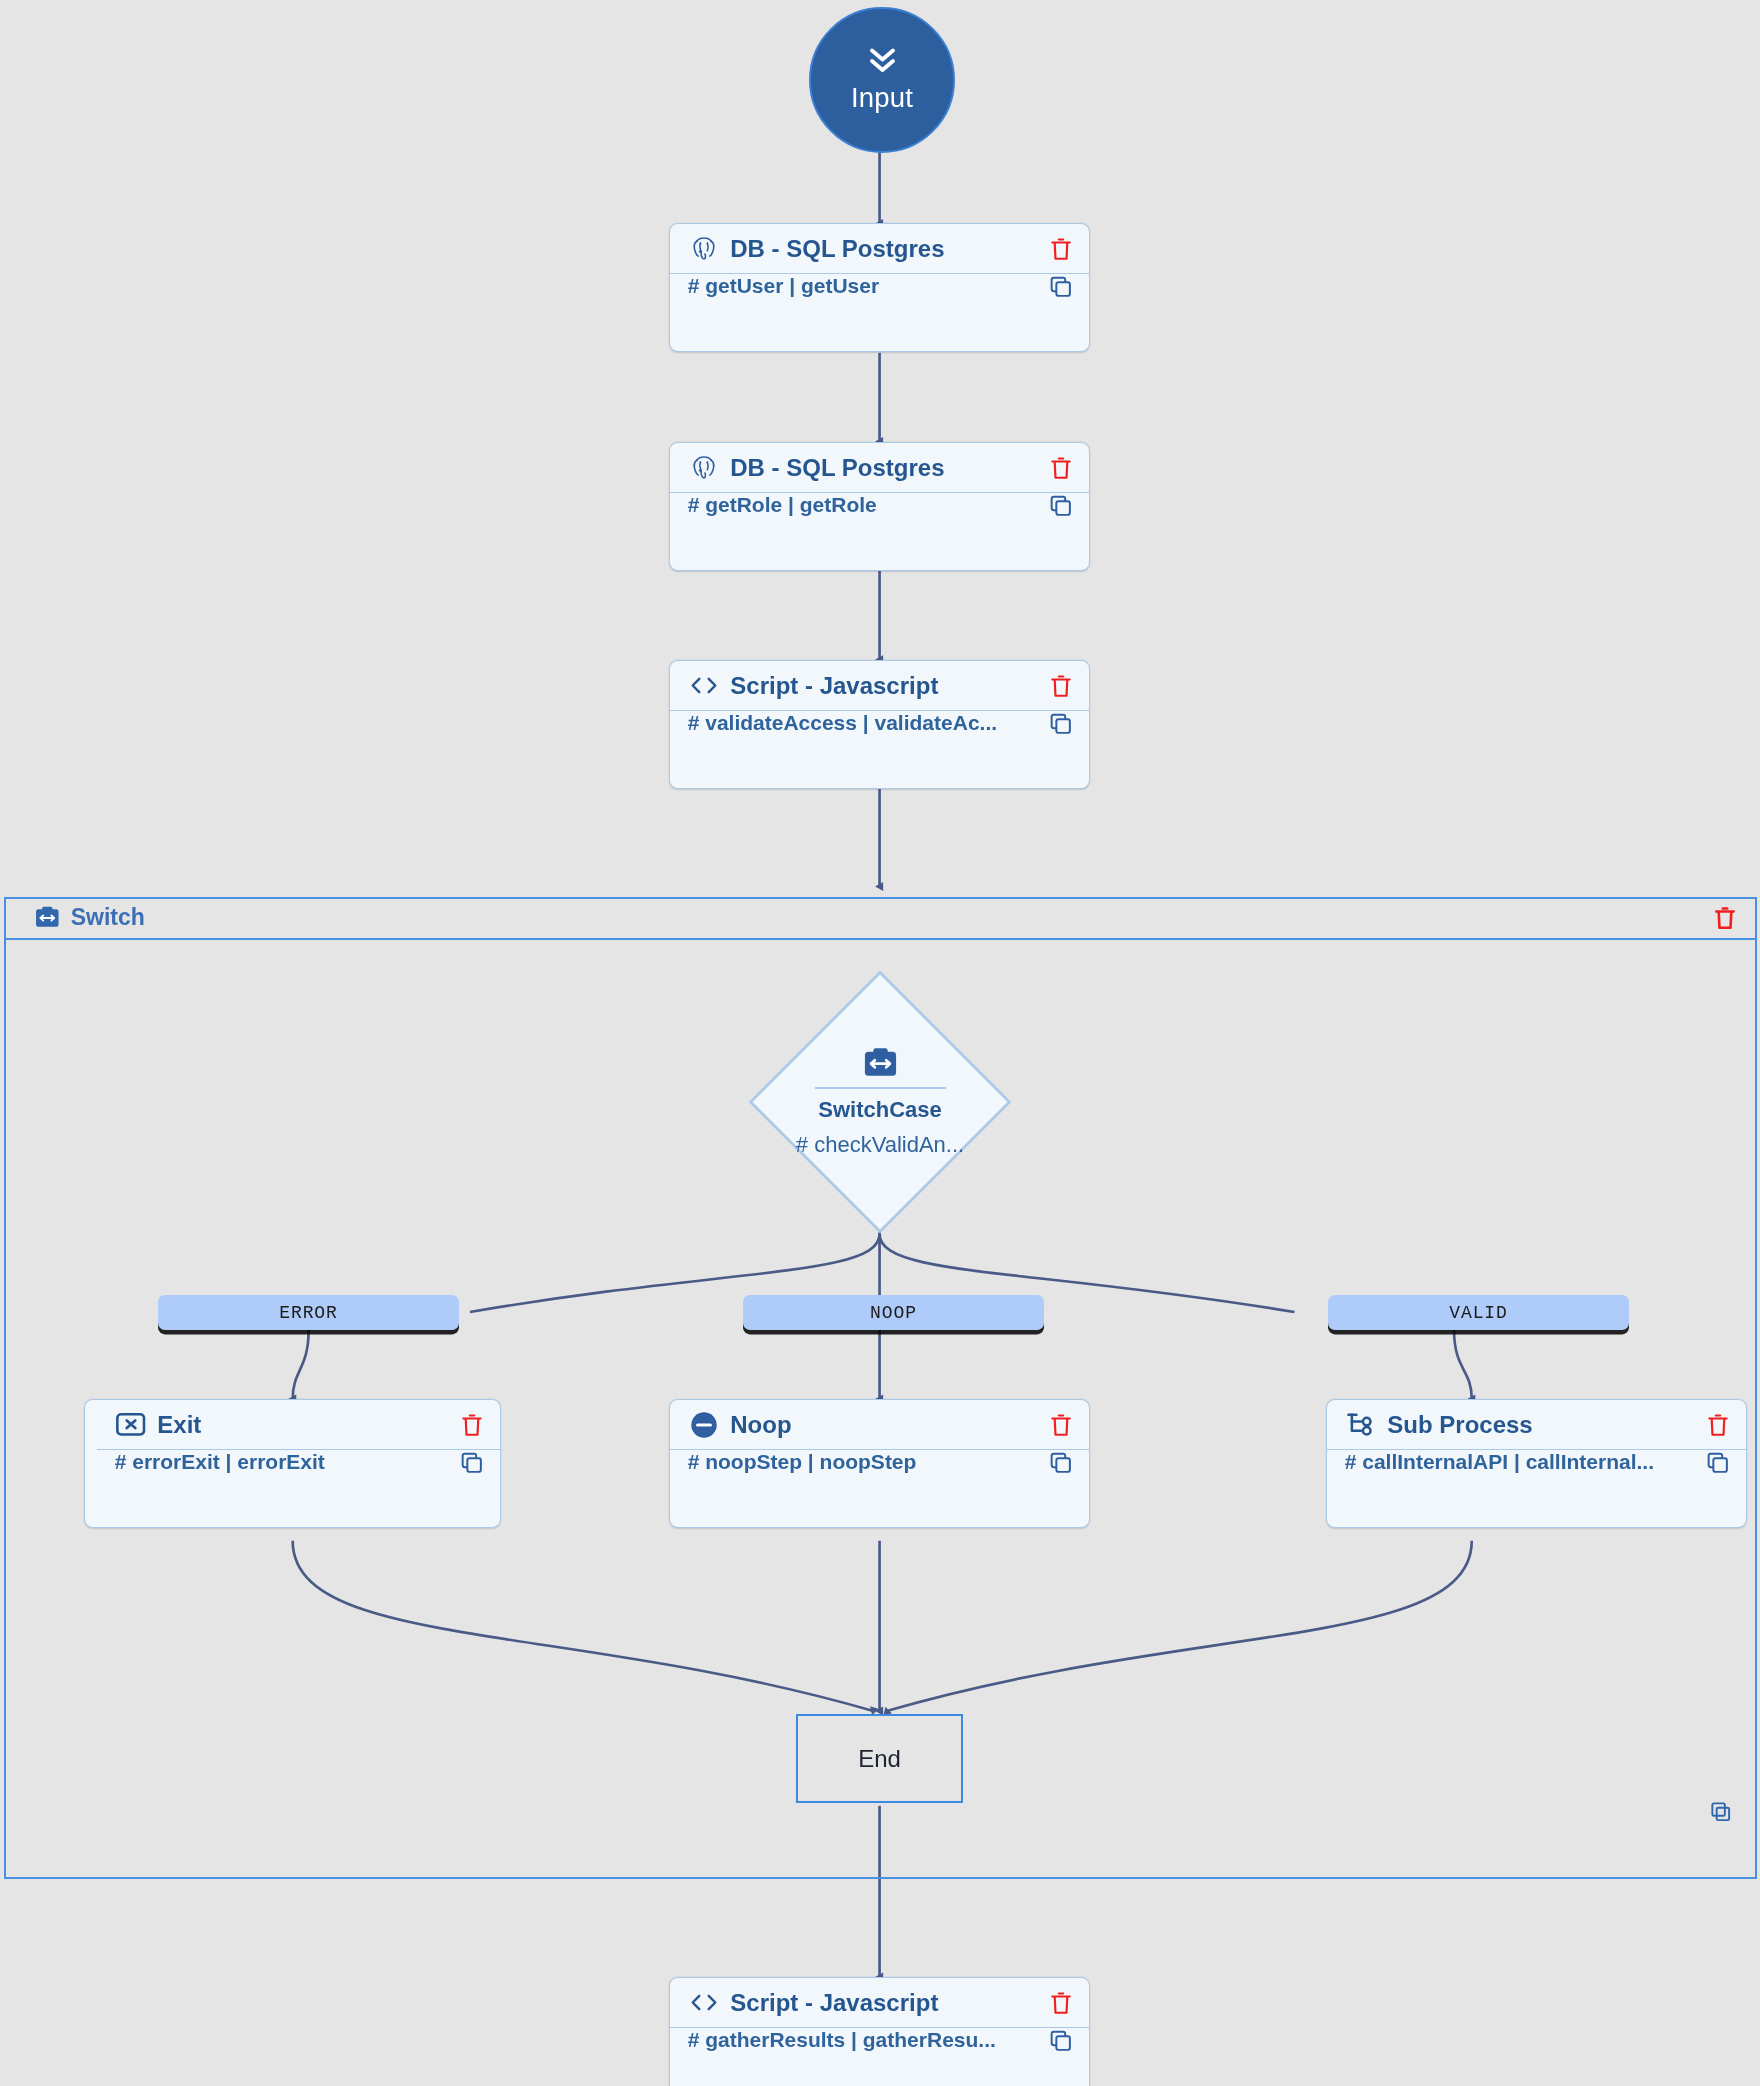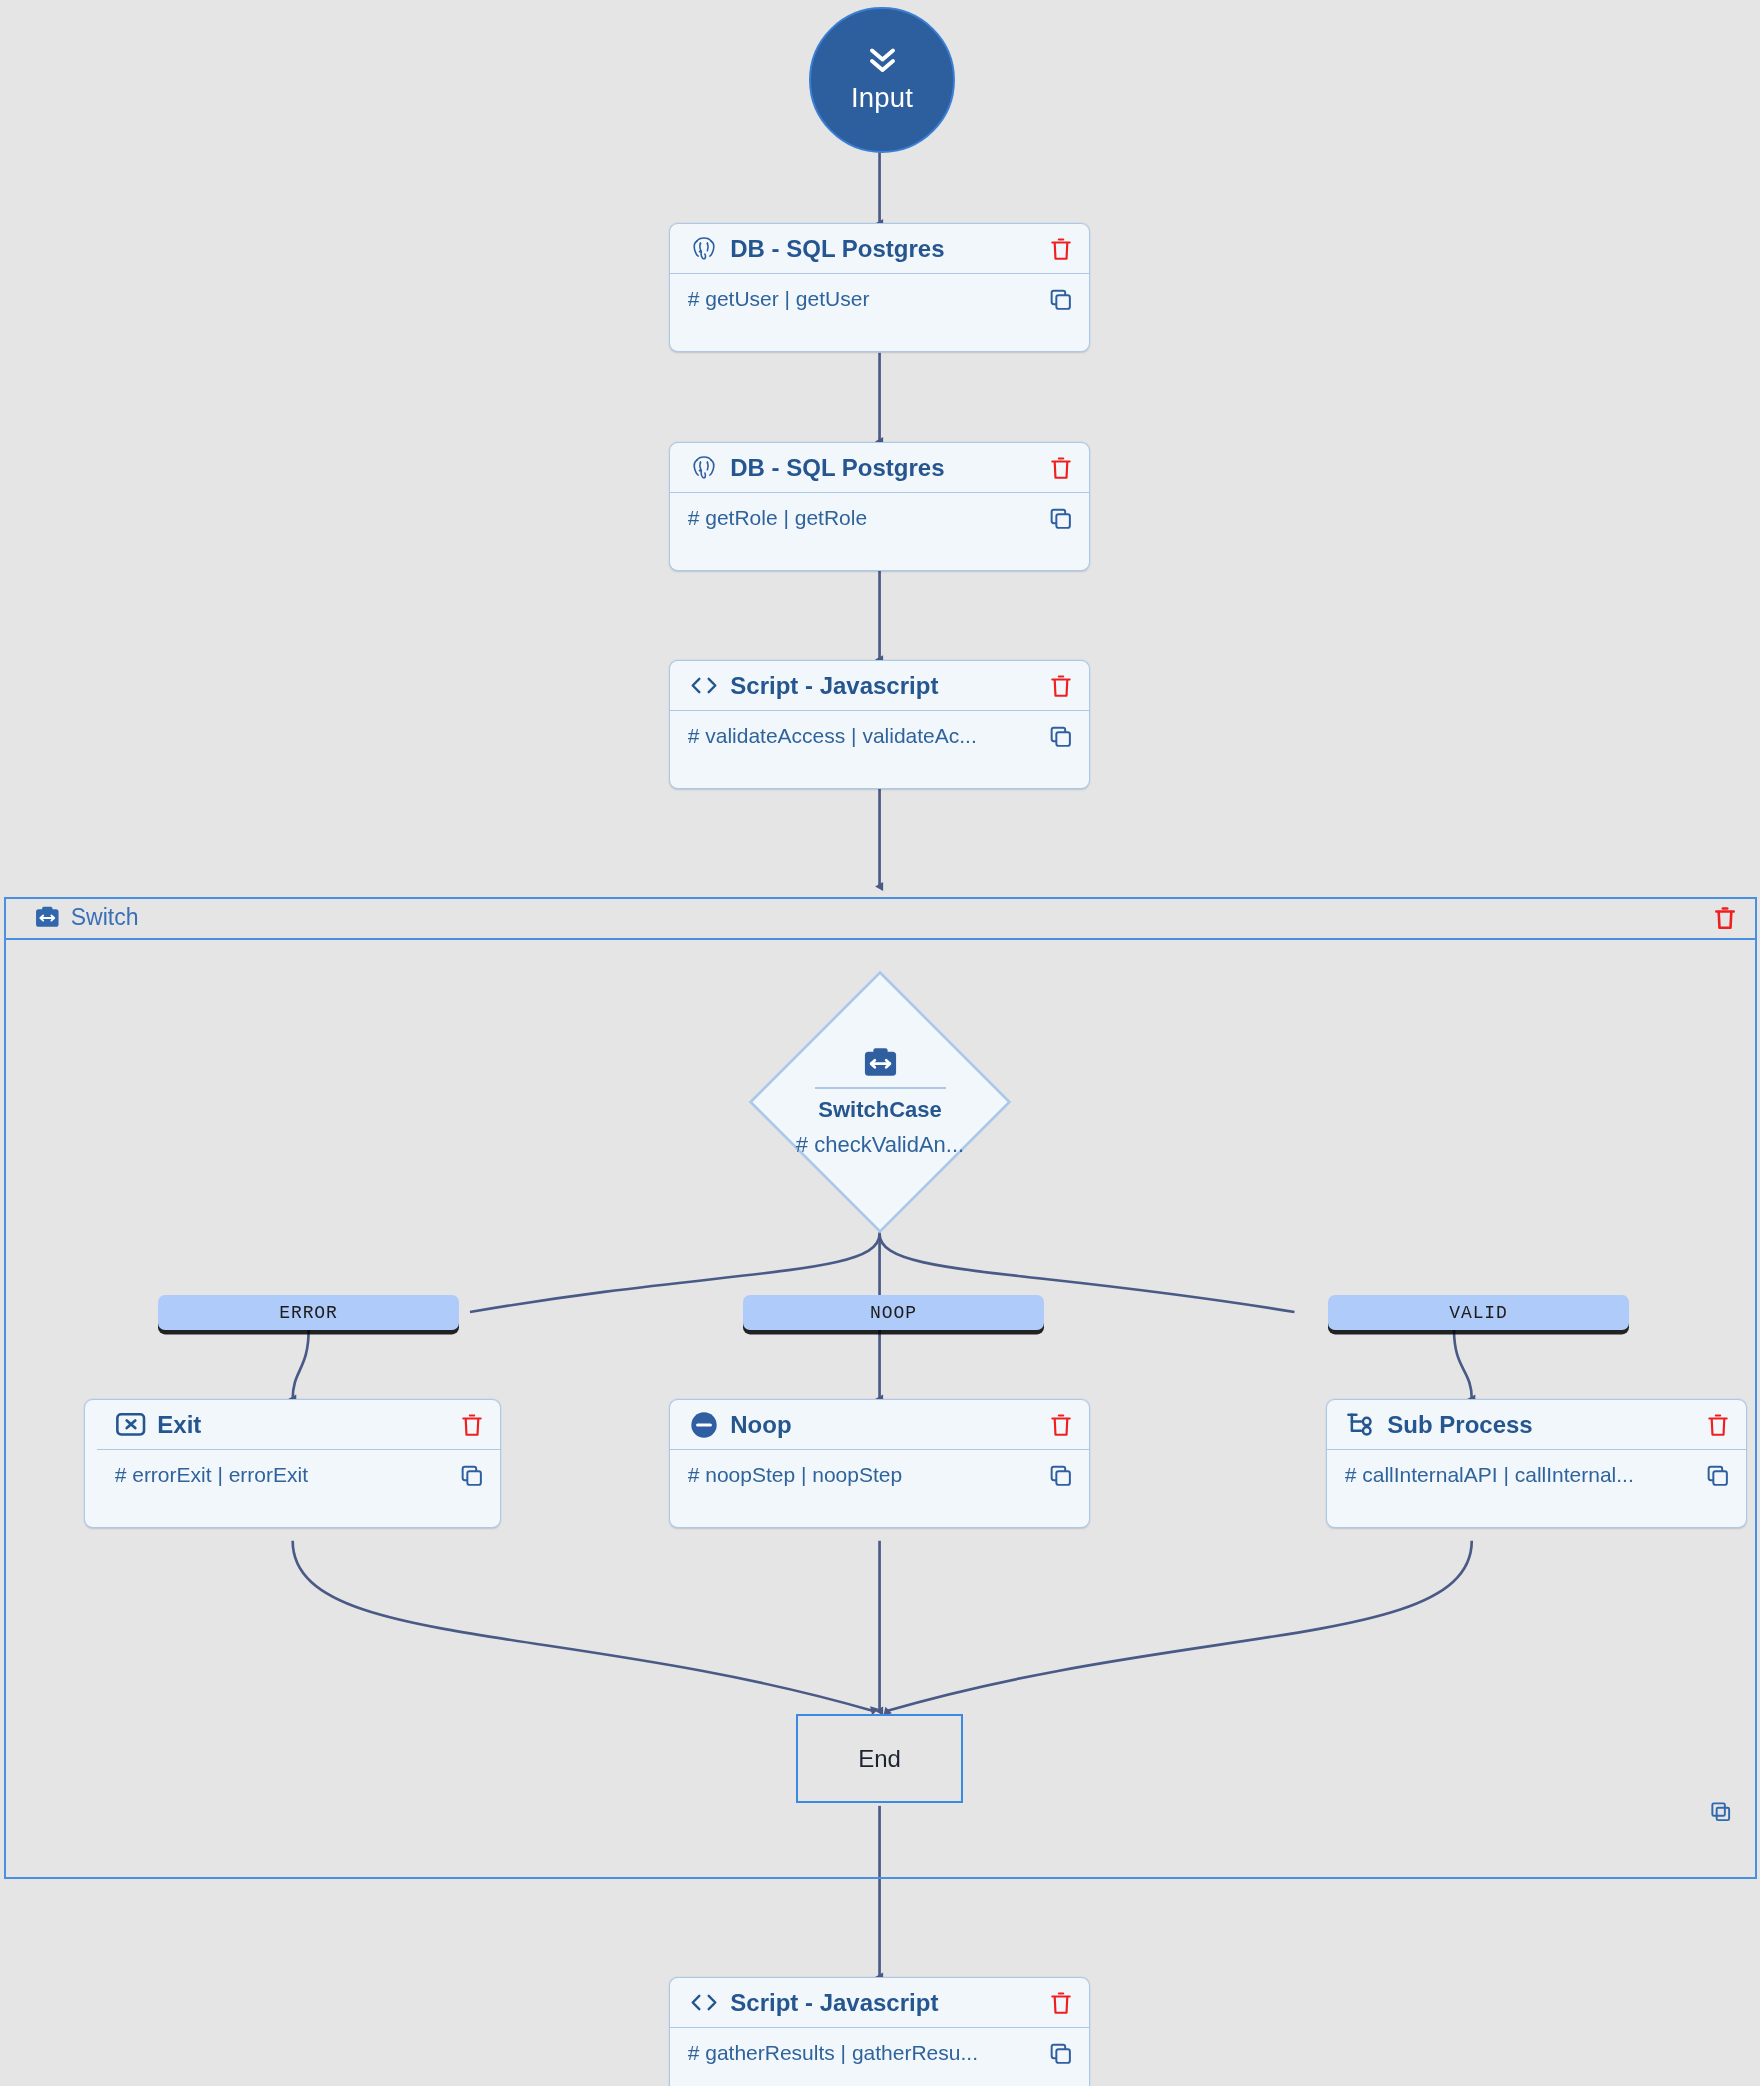--- a/index.html
+++ b/index.html
@@ -86,24 +86,24 @@
     flex: 1 1 auto;
   }
   .trash-btn {
     flex: 0 0 auto;
     line-height: 0;
     cursor: pointer;
     margin-left: 8.9px;
   }
   .card-body {
     display: flex;
-    align-items: center;
     height: 50px;
     padding: 0 16px 0 17.7px;
     box-sizing: border-box;
+    font-weight: bold;
   }
   .card-sub {
     font-size: 21px;
     color: #2f639c;
     white-space: nowrap;
     overflow: hidden;
     flex: 1 1 auto;
   }
   .copy-btn {
     flex: 0 0 auto;
@@ -123,20 +123,21 @@
   .switch-header {
     position: absolute;
     box-sizing: border-box;
     border-left: 2.7px solid #4a90e2;
     border-right: 2.7px solid #4a90e2;
     border-bottom: 2.7px solid #4a90e2;
     display: flex;
     align-items: center;
     padding: 0 17.7px 0 28px;
     z-index: 2;
+    font-weight: bold;
   }
   .switch-header-icon {
     line-height: 0;
     margin-right: 10.6px;
   }
   .switch-header-title {
     font-size: 23px;
     color: #3b6fb5;
     flex: 1 1 auto;
   }

